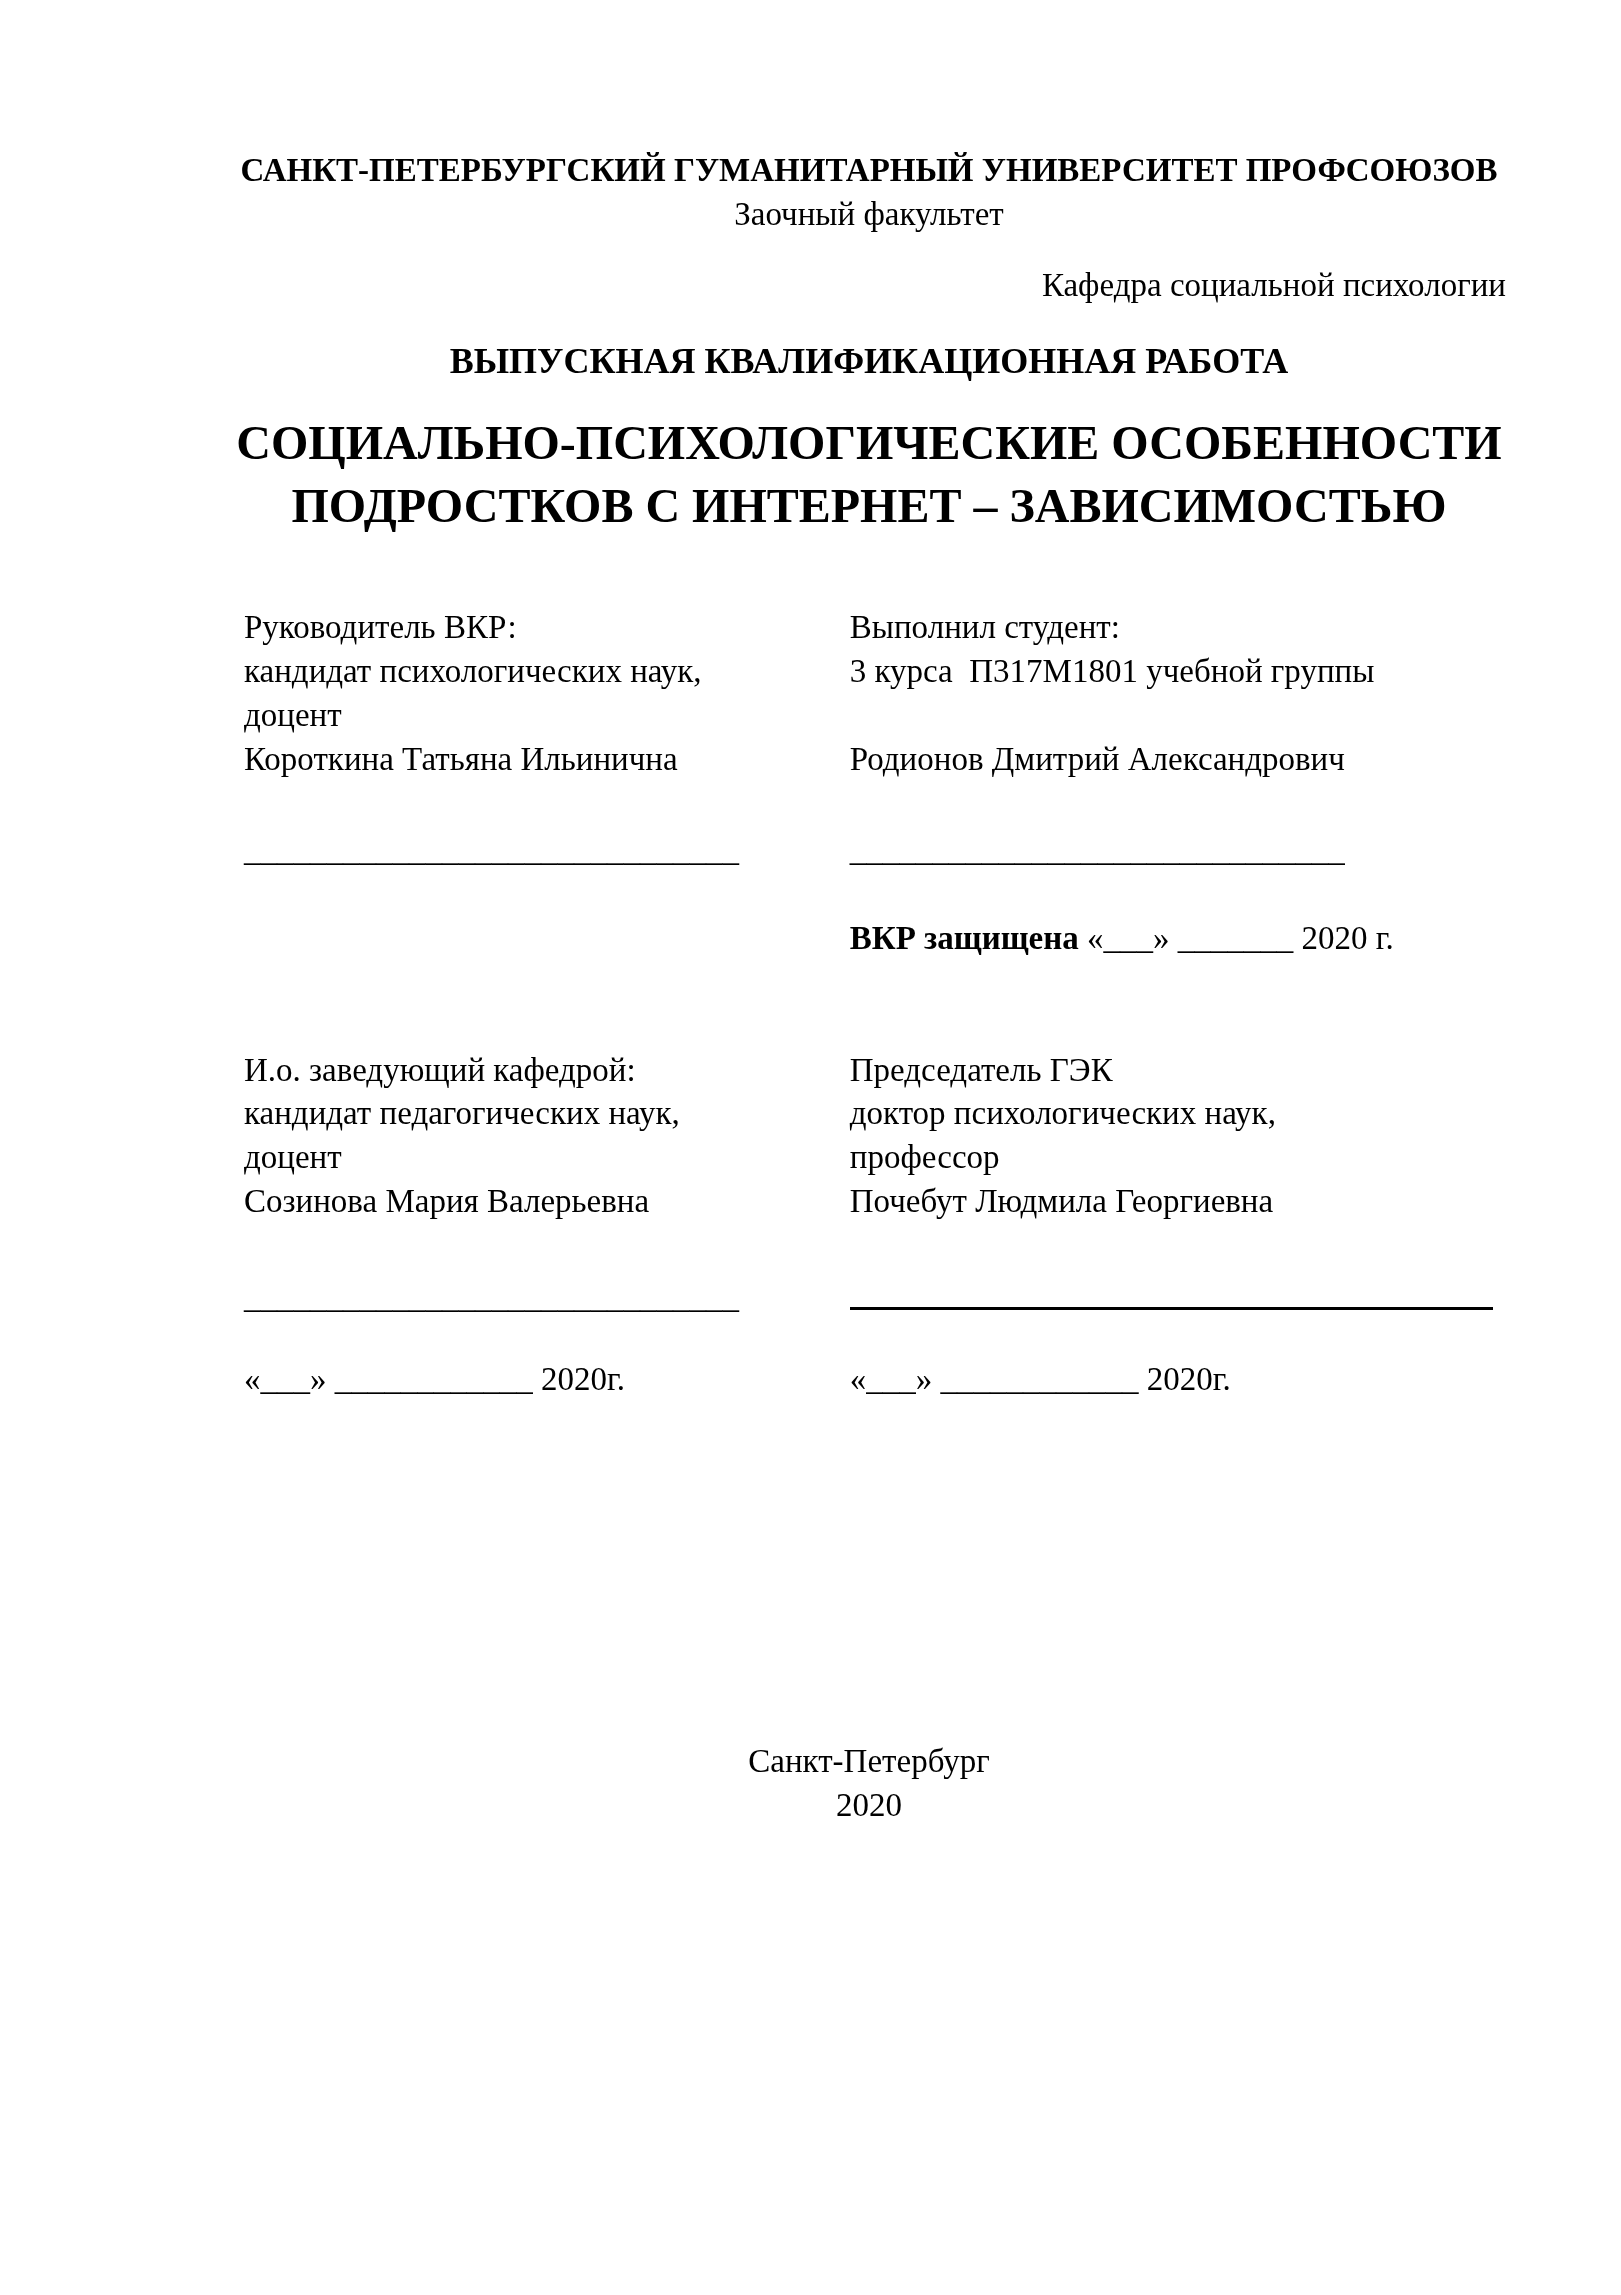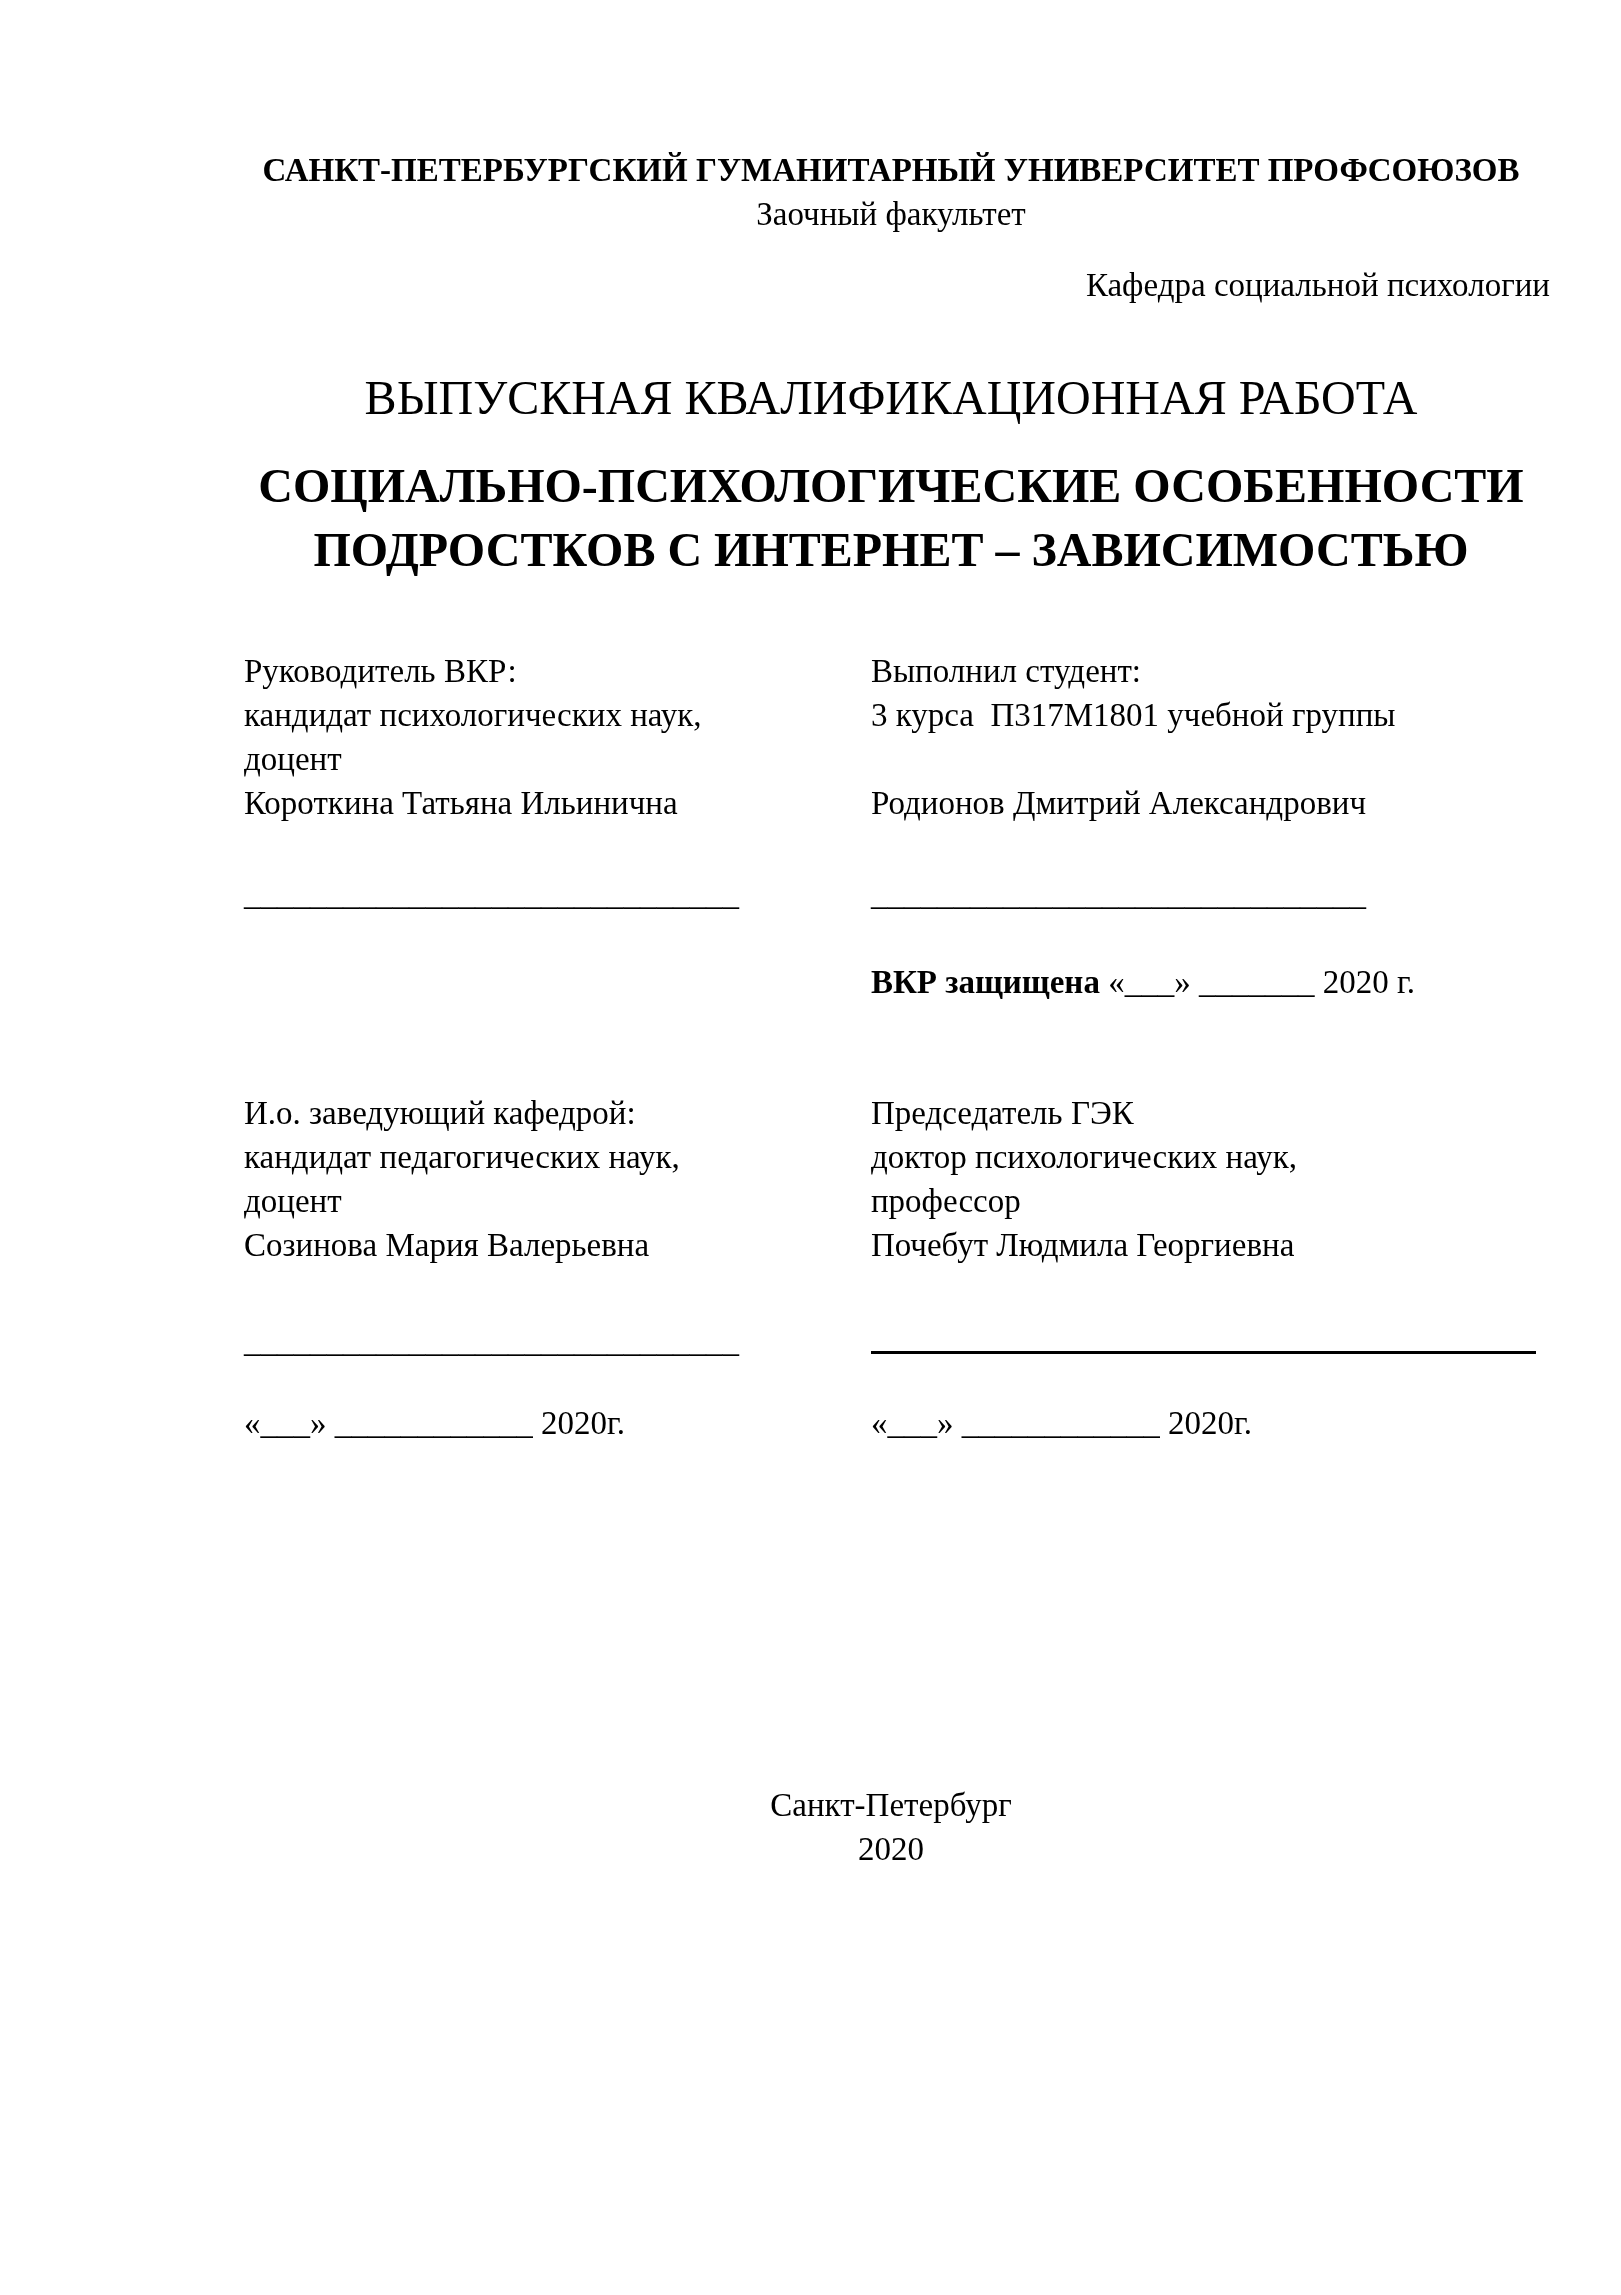--- a/index.html
+++ b/index.html
@@ -5,34 +5,34 @@
   html, body {
     margin: 0;
     padding: 0;
     background: #ffffff;
   }
   .page {
     position: relative;
     width: 1622px;
     height: 2039px;
     box-sizing: border-box;
-    padding: 149px 72px 0 232px;
+    padding: 149px 116px 0 232px;
     background: #ffffff;
     color: #000000;
     font-family: "Liberation Serif", "DejaVu Serif", serif;
     font-size: 33px;
     line-height: 1.33;
   }
   .bold { font-weight: bold; }
   .prewrap { white-space: pre-wrap; }
 
   .university { font-size: 33px; font-weight: bold; text-align: center; }
   .faculty { text-align: center; }
   .department { text-align: right; margin-top: 27px; }
-  .worktype { font-size: 48px; font-weight: normal; text-align: center; margin-top: 58px; }
+  .worktype { font-size: 36px; font-weight: bold; text-align: center; margin-top: 30px; }
   .thesis-title { font-size: 48px; font-weight: bold; text-align: center; margin-top: 25px; }
   .program { text-align: center; margin-top: 30px; }
 
   .cols { display: flex; margin-left: 12px; }
   .col-l { width: 48%; box-sizing: border-box; padding-right: 15.7px; }
   .col-r { width: 52%; box-sizing: border-box; }
 
   .block1 { margin-top: 68px; }
   .spacer-line { height: 44px; }
 

